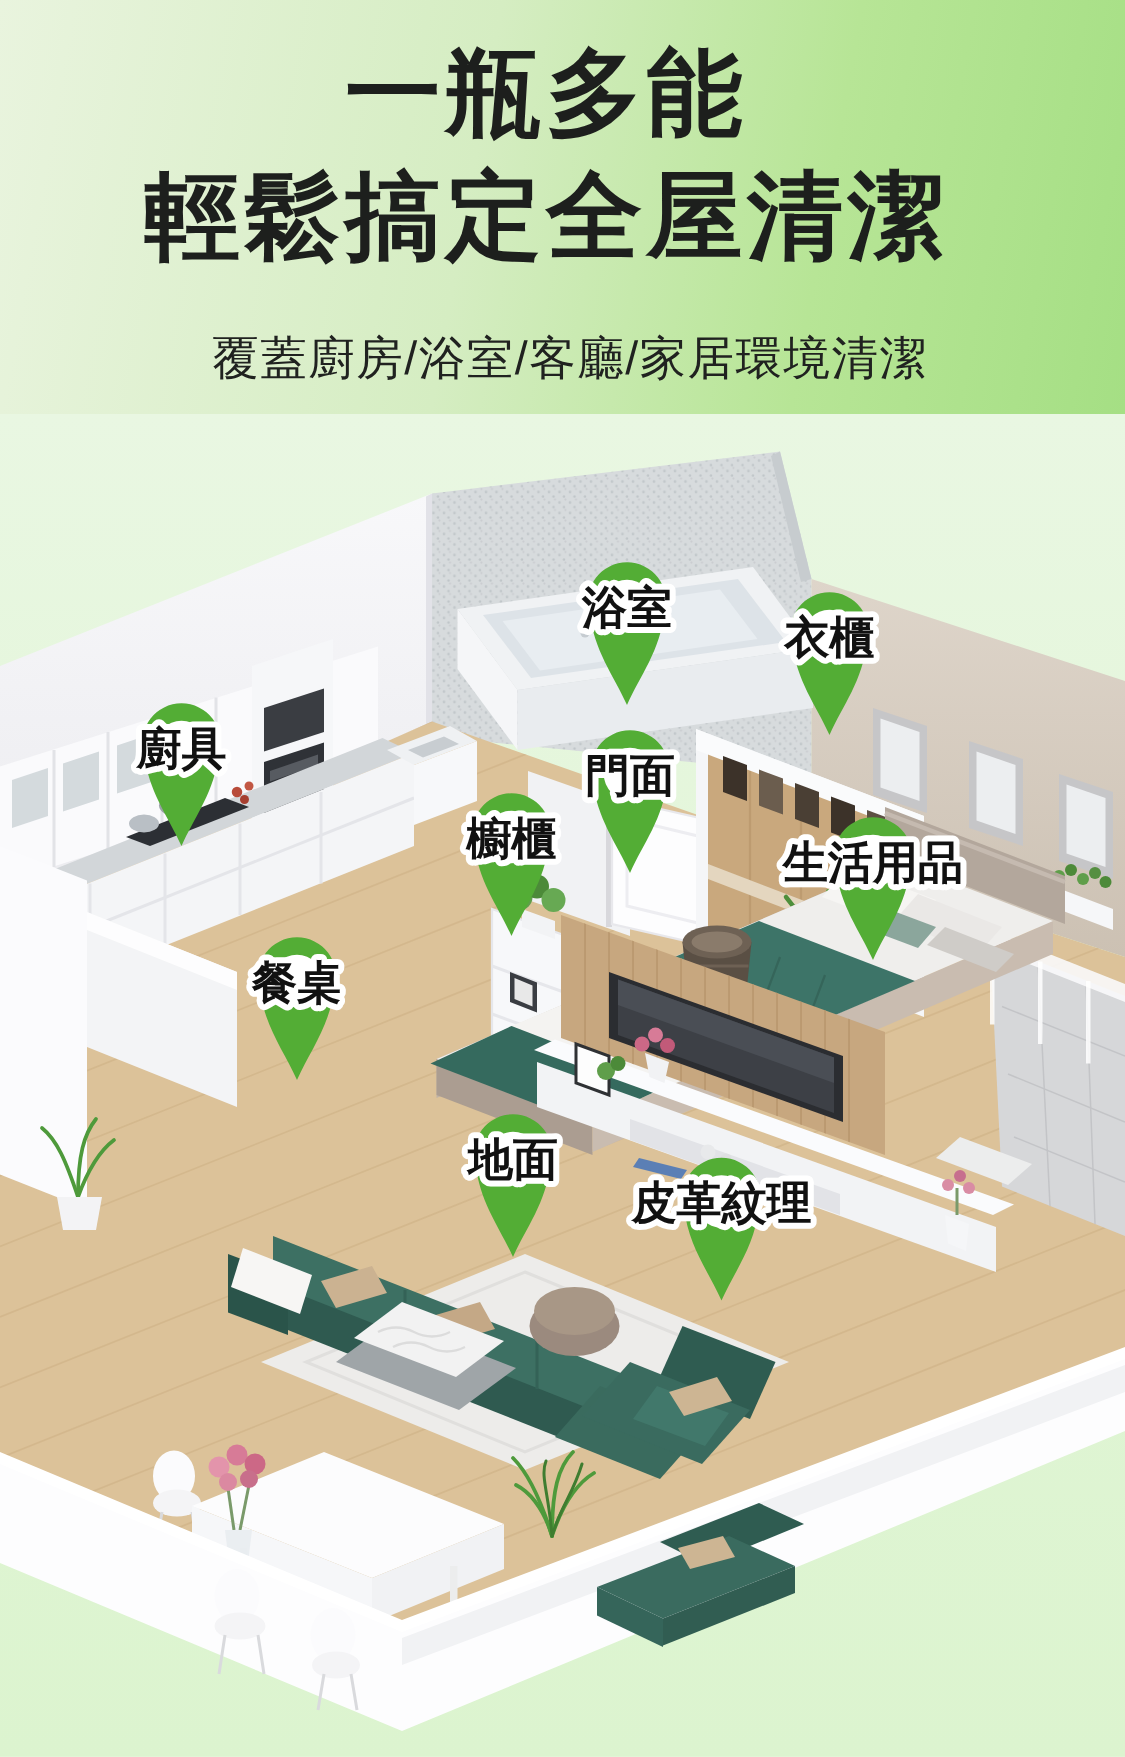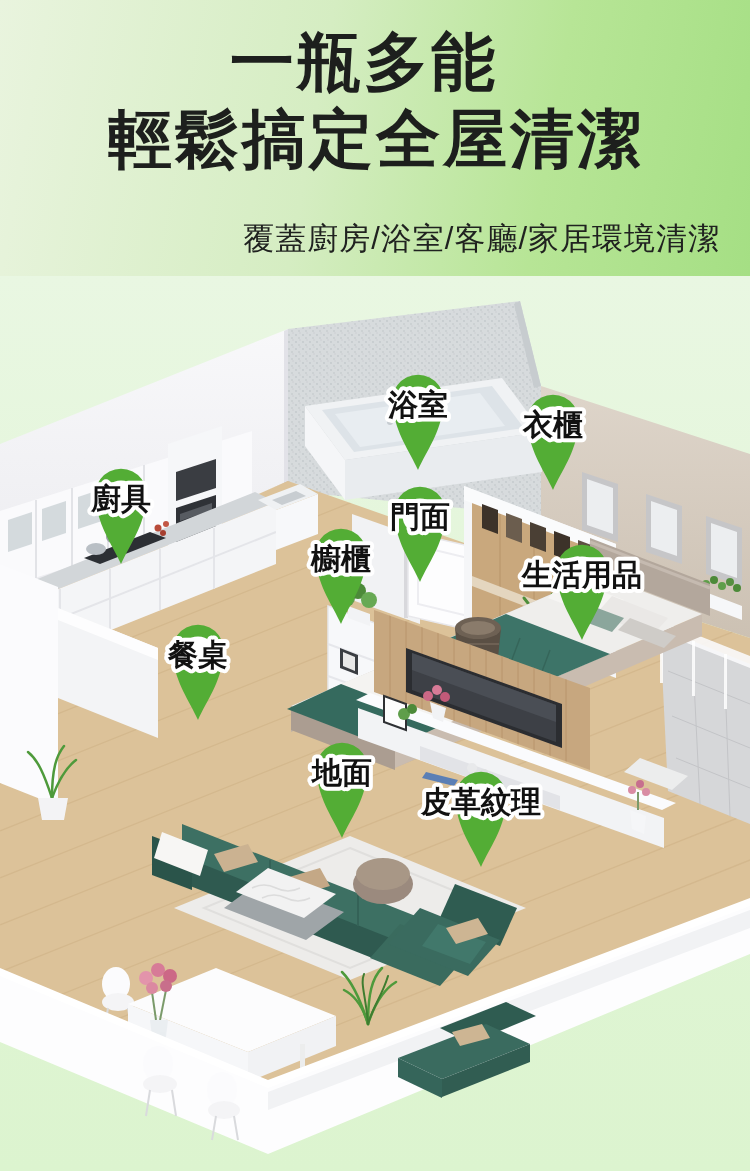--- a/index.html
+++ b/index.html
@@ -11,24 +11,24 @@
   
   .header{
     position:absolute;left:0;top:0;width:750px;height:276px;
     background:linear-gradient(100deg,#e9f4de 0%,#d5edc2 42%,#b7e596 72%,#a5df84 100%);
   }
   .title{
     width:728px;text-align:center;color:#1d1f1d;font-weight:800;
     font-size:64px;line-height:1.0;letter-spacing:3px;margin:0;
   }
   .title-1{position:absolute;top:30px;left:0;}
-  .title-2{position:absolute;top:112px;left:12px;font-family:Liberation Mono, monospace;}
+  .title-2{position:absolute;top:112px;left:0;}
   .subtitle{
-    position:absolute;top:218px;left:0;width:720px;text-align:right;
-    color:#202220;font-size:31px;font-weight:500;letter-spacing:1px;margin:0;
+    position:absolute;top:218px;left:0;width:720px;text-align:center;
+    color:#202220;font-size:31px;font-weight:500;letter-spacing:1px;margin:0;padding-left:20px;
   }
   
   .scene-wrap{
     position:absolute;left:0;top:276px;width:750px;height:895px;
     background:linear-gradient(180deg,#e9f7e2 0%,#e0f5d5 60%,#dcf4cf 100%);
   }
   .scene{position:absolute;left:0;top:0;}
   
   .pin{position:absolute;width:170px;height:112px;pointer-events:none;}
   .pin svg{position:absolute;left:0;top:0;}

